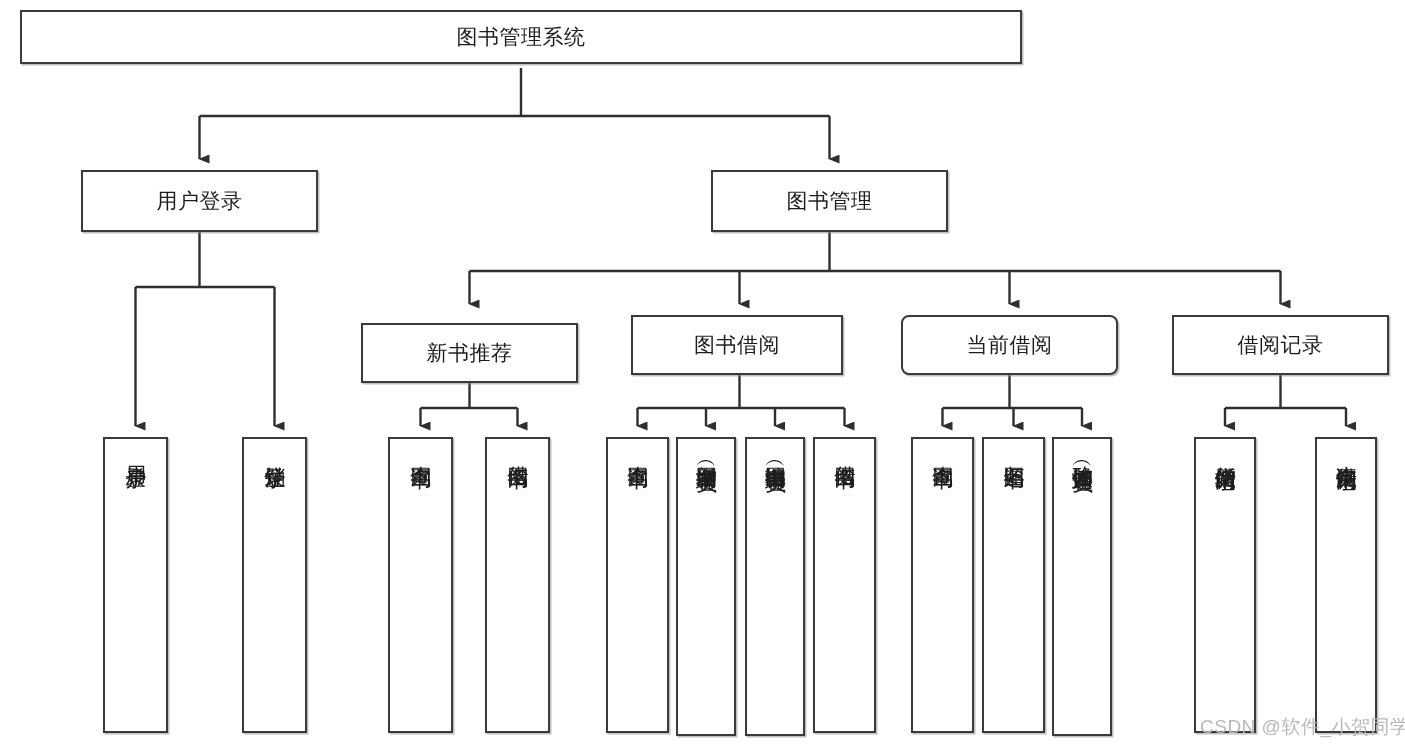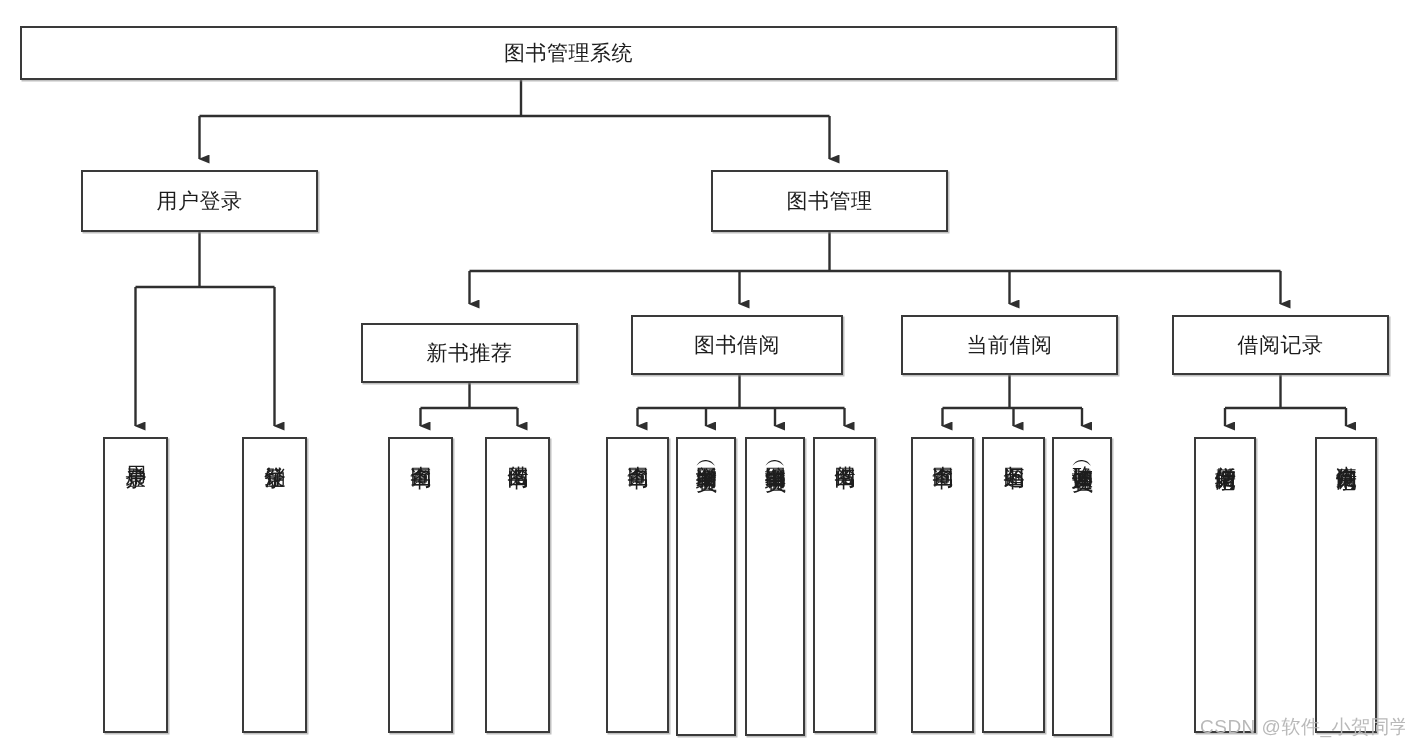--- a/index.html
+++ b/index.html
@@ -112,36 +112,36 @@
         <path d="M1013.5,408 L1013.5,426" stroke="#2f2f2f" stroke-width="2.4" fill="none" marker-end="url(#arrowhead)"></path>
         <path d="M1082,408 L1082,426" stroke="#2f2f2f" stroke-width="2.4" fill="none" marker-end="url(#arrowhead)"></path>
         <path d="M1280.5,375 L1280.5,408" stroke="#2f2f2f" stroke-width="2.4" fill="none"></path>
         <path d="M1225,408 L1346,408" stroke="#2f2f2f" stroke-width="2.4" fill="none"></path>
         <path d="M1225,408 L1225,426" stroke="#2f2f2f" stroke-width="2.4" fill="none" marker-end="url(#arrowhead)"></path>
         <path d="M1346,408 L1346,426" stroke="#2f2f2f" stroke-width="2.4" fill="none" marker-end="url(#arrowhead)"></path>
       </g>
   </svg>
 
   <div id="nodes-layer">
-      <div class="node horizontal" style="left: 20px; top: 26px; width: 1097px; height: 54px;">
+      <div class="node horizontal" style="left: 20px; top: 10px; width: 1002px; height: 54px;">
         <span class="node-label">图书管理系统</span>
       </div>
       <div class="node horizontal" style="left: 81px; top: 170px; width: 237px; height: 62px;">
         <span class="node-label">用户登录</span>
       </div>
       <div class="node horizontal" style="left: 711px; top: 170px; width: 237px; height: 62px; justify-content: center;">
         <span class="node-label">图书管理</span>
       </div>
       <div class="node horizontal" style="left: 361px; top: 315px; width: 217px; height: 60px; margin-top: 8px;">
         <span class="node-label">新书推荐</span>
       </div>
       <div class="node horizontal" style="left: 631px; top: 315px; width: 212px; height: 60px;">
         <span class="node-label">图书借阅</span>
       </div>
-      <div class="node horizontal" style="left: 901px; top: 315px; width: 217px; height: 60px;">
+      <div class="node horizontal" style="left: 901px; top: 315px; width: 217px; height: 60px; border-radius: 8px;">
         <span class="node-label">当前借阅</span>
       </div>
       <div class="node horizontal" style="left: 1172px; top: 315px; width: 217px; height: 60px;">
         <span class="node-label">借阅记录</span>
       </div>
       <div class="node vertical" style="left: 103px; top: 437px; width: 65px; height: 296px;">
         <span class="node-label">用户登录</span>
       </div>
       <div class="node vertical" style="left: 242px; top: 437px; width: 65px; height: 296px;">
         <span class="node-label">注销登录</span>

